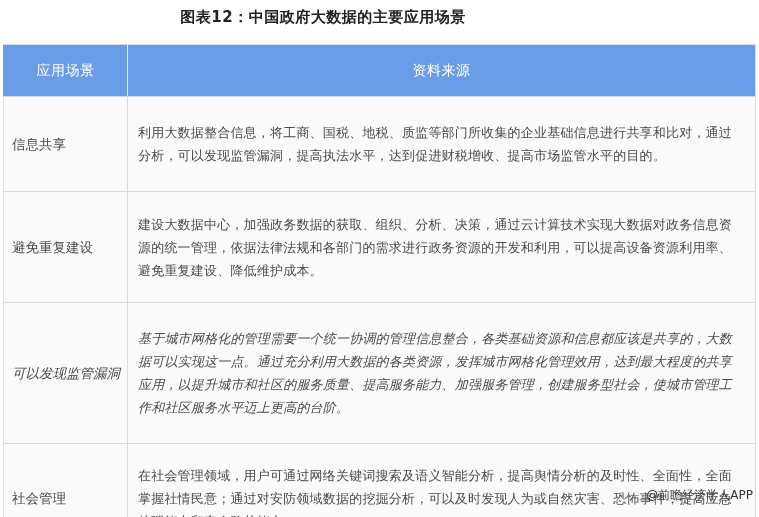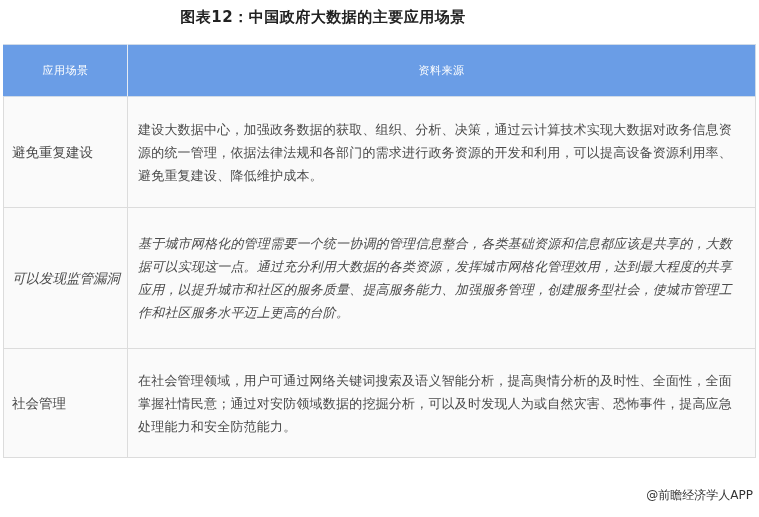--- a/index.html
+++ b/index.html
@@ -33,21 +33,21 @@
     width: 753px;
     border-collapse: collapse;
     table-layout: fixed;
     font-size: 13px;
   }
   table.main th {
     background: #6a9de6;
     color: #ffffff;
     font-weight: normal;
     height: 49px;
-    font-size: 11px;
+    font-size: 14px;
     border: 1px solid #d0dbe8;
     border-left: 1px solid #6a9de6;
     letter-spacing: 0.5px;
   }
   table.main th.col-scene {
     width: 121px;
     border-right: 1px solid #e6ecf4;
   }
   table.main td {
     border: 1px solid #dcdcdc;
@@ -91,20 +91,24 @@
 <div class="title">图表12：中国政府大数据的主要应用场景</div>
 
 <table class="main">
   <thead>
     <tr>
       <th class="col-scene">应用场景</th>
       <th>资料来源</th>
     </tr>
   </thead>
   <tbody>
+    <tr class="r1">
+      <td class="scene">信息共享</td>
+      <td class="content">利用大数据整合信息，将工商、国税、地税、质监等部门所收集的企业基础信息进行共享和比对，通过分析，可以发现监管漏洞，提高执法水平，达到促进财税增收、提高市场监管水平的目的。</td>
+    </tr>
     <tr class="r2">
       <td class="scene">避免重复建设</td>
       <td class="content">建设大数据中心，加强政务数据的获取、组织、分析、决策，通过云计算技术实现大数据对政务信息资源的统一管理，依据法律法规和各部门的需求进行政务资源的开发和利用，可以提高设备资源利用率、避免重复建设、降低维护成本。</td>
     </tr>
     <tr class="r3">
       <td class="scene">可以发现监管漏洞</td>
       <td class="content">基于城市网格化的管理需要一个统一协调的管理信息整合，各类基础资源和信息都应该是共享的，大数据可以实现这一点。通过充分利用大数据的各类资源，发挥城市网格化管理效用，达到最大程度的共享应用，以提升城市和社区的服务质量、提高服务能力、加强服务管理，创建服务型社会，使城市管理工作和社区服务水平迈上更高的台阶。</td>
     </tr>
     <tr class="r4">
       <td class="scene">社会管理</td>

